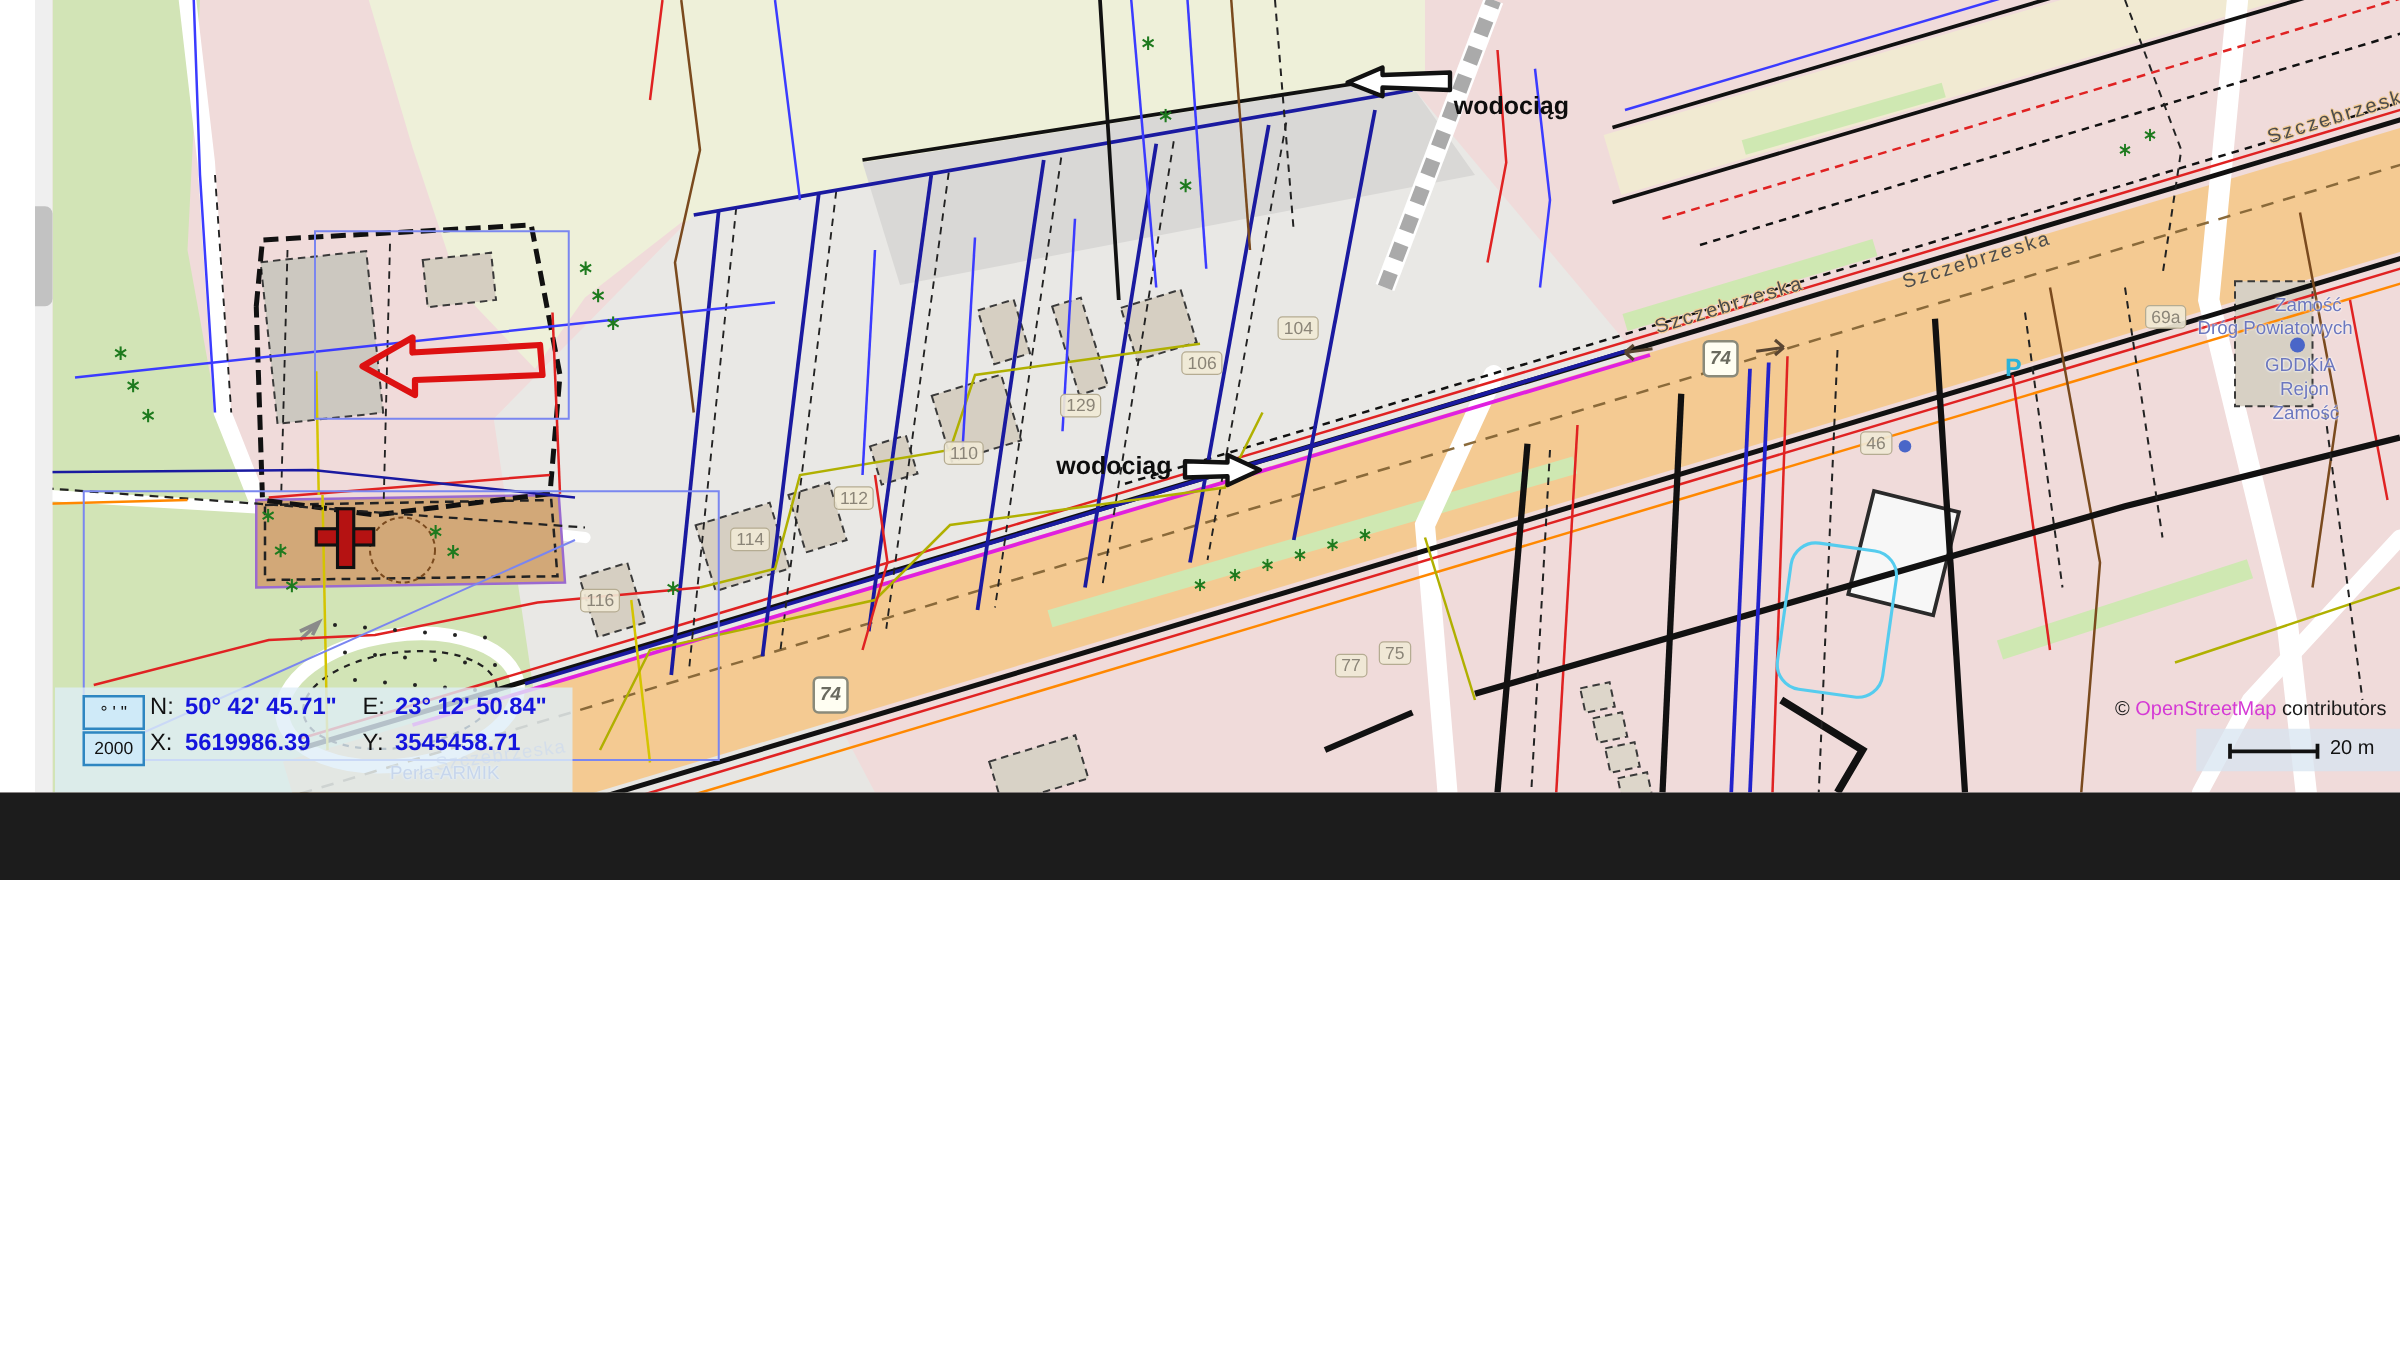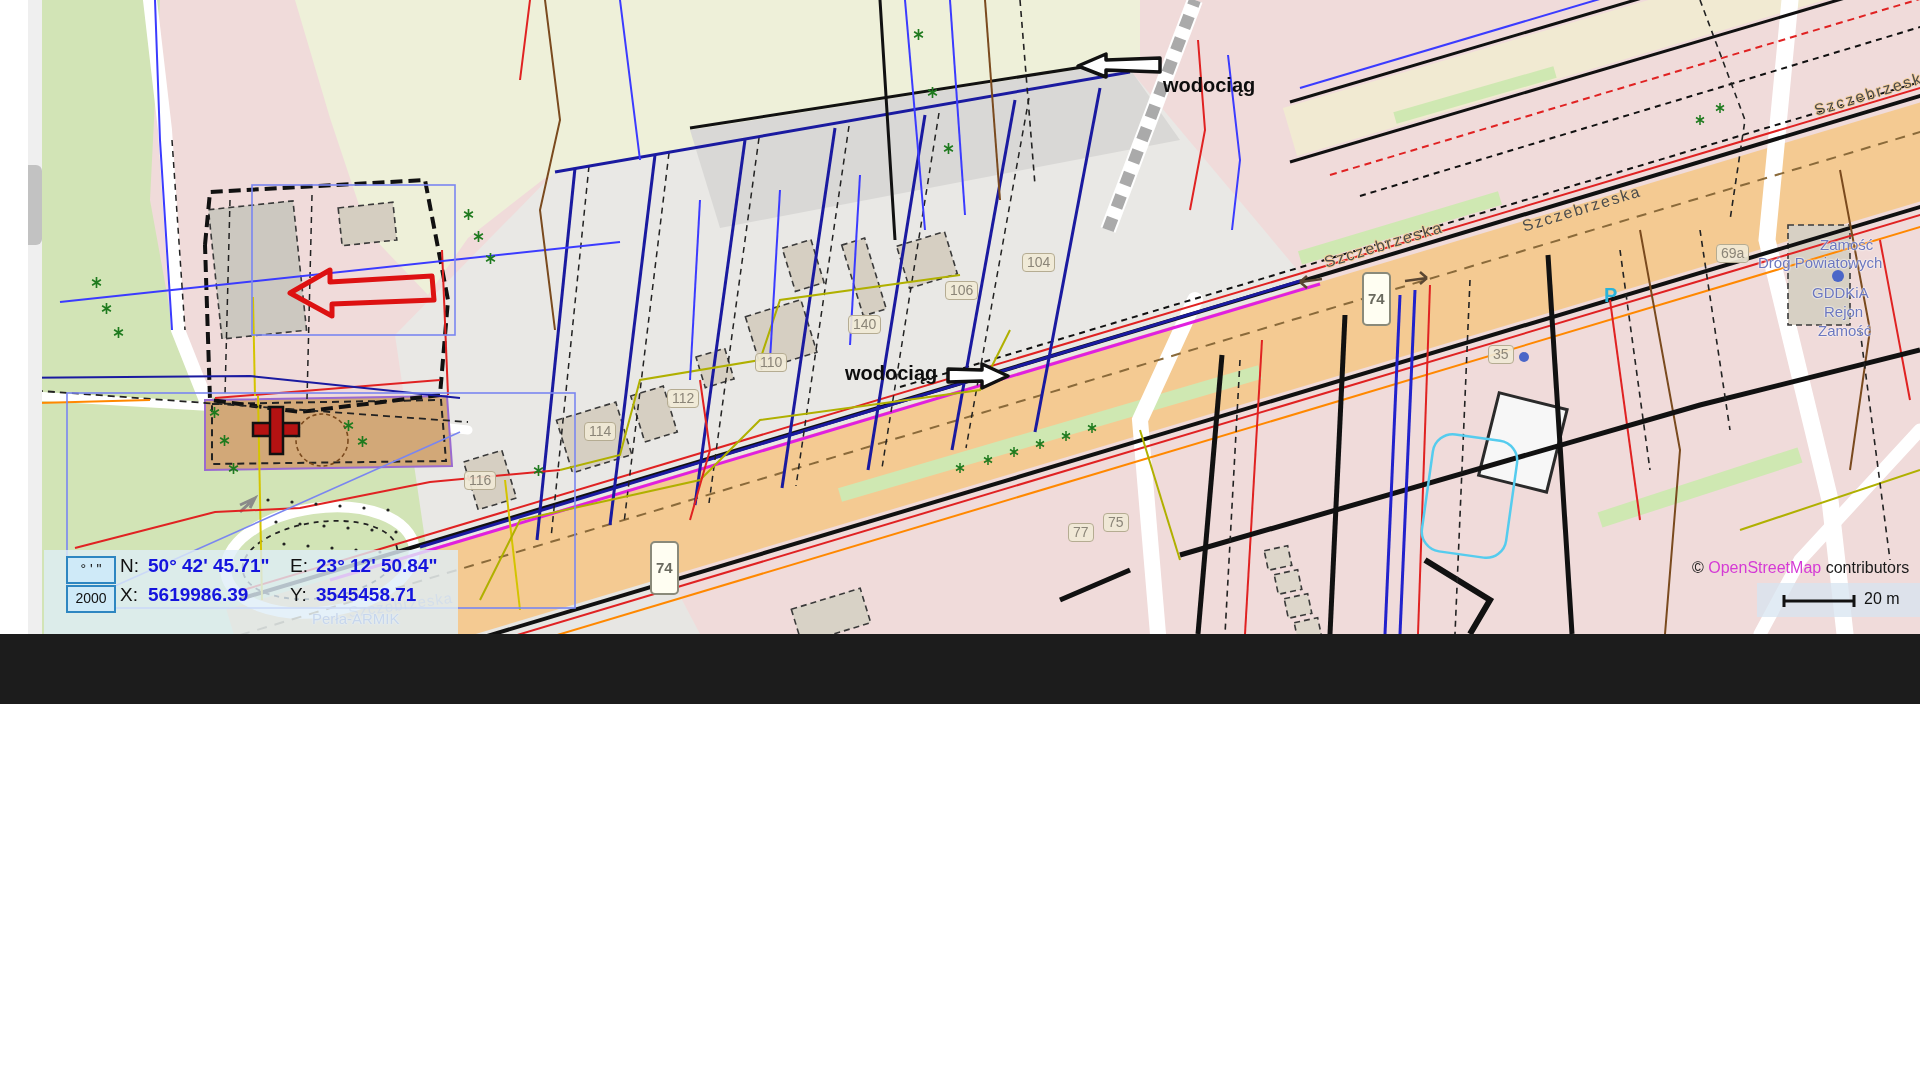--- a/index.html
+++ b/index.html
@@ -7,21 +7,21 @@
   
   #map{position:absolute;left:0;top:0;width:1920px;height:634px;overflow:hidden;background:#f0dbda;}
   #map svg{position:absolute;left:0;top:0;}
   .ovl{position:absolute;white-space:nowrap;}
   .street{color:#4c4c4c;font-size:16px;letter-spacing:2px;
           text-shadow:-1px 0 #f4cd96,1px 0 #f4cd96,0 -1px #f4cd96,0 1px #f4cd96;}
   .street-faint{color:#7787cc;opacity:.6;font-size:15px;letter-spacing:1px;}
   .pbadge{background:rgba(240,233,214,.92);border:1px solid #b5ac92;border-radius:4px;
           color:#8b8578;font-size:14px;line-height:17px;padding:0 4px;}
   .rbadge{background:#fffef2;border:2px solid #8a8a7a;border-radius:5px;color:#6a6a5f;
-          font-weight:bold;font-size:15px;line-height:18px;padding:16px 4px;}
+          font-weight:bold;font-size:15px;line-height:18px;padding:4px 4px;font-style:italic;}
   .poi{color:#6c77be;font-size:15px;text-shadow:0 0 2px #fff,0 0 2px #fff;}
   .anno-text{font-weight:bold;font-size:20px;color:#0d0d0d;}
   .parking{color:#2ab3d9;font-weight:bold;font-size:20px;}
   
   #left-strip{position:absolute;left:28px;top:0;width:14px;height:634px;background:#efefef;}
   #left-tab{position:absolute;left:28px;top:165px;width:14px;height:80px;background:#c2c2c2;border-radius:0 6px 6px 0;}
   #left-white{position:absolute;left:0;top:0;width:28px;height:634px;background:#ffffff;}
   
   #coords{position:absolute;left:44px;top:550px;width:414px;height:84px;background:rgba(222,238,248,.8);}
   .cbox{position:absolute;left:22px;width:46px;height:24px;background:#cfeaf8;border:2px solid #2e86c1;
@@ -298,27 +298,27 @@
       <polygon points="1008,376 982,364 982,370 948,369 948,382 982,381 982,388" fill="#ffffff" stroke="#111" stroke-width="3.5" stroke-linejoin="round"></polygon>
     </svg>
 
     <div class="ovl street" style="left:1322px;top:236px;transform:rotate(-17deg);">Szczebrzeska</div>
     <div class="ovl street" style="left:1520px;top:200px;transform:rotate(-17deg);">Szczebrzeska</div>
     <div class="ovl street" style="left:1812px;top:84px;transform:rotate(-17deg);">Szczebrzeska</div>
     <div class="ovl street-faint" style="left:348px;top:596px;transform:rotate(-8deg);">Szczebrzeska</div>
 
     <div class="ovl pbadge" style="left:1022px;top:253px;">104</div>
     <div class="ovl pbadge" style="left:945px;top:281px;">106</div>
-    <div class="ovl pbadge" style="left:848px;top:315px;">140</div>
+    <div class="ovl pbadge" style="left:848px;top:315px;">129</div>
     <div class="ovl pbadge" style="left:755px;top:353px;">110</div>
     <div class="ovl pbadge" style="left:667px;top:389px;text-align:center;">112</div>
     <div class="ovl pbadge" style="left:584px;top:422px;">114</div>
     <div class="ovl pbadge" style="left:464px;top:471px;">116</div>
     <div class="ovl pbadge" style="left:1716px;top:244px;">69a</div>
-    <div class="ovl pbadge" style="left:1488px;top:345px;">35</div>
+    <div class="ovl pbadge" style="left:1488px;top:345px;">46</div>
     <div class="ovl pbadge" style="left:1103px;top:513px;">75</div>
     <div class="ovl pbadge" style="left:1068px;top:523px;">77</div>
 
     <div class="ovl rbadge" style="left:650px;top:541px;">74</div>
     <div class="ovl rbadge" style="left:1362px;top:272px;">74</div>
 
     <div class="ovl anno-text" style="left:1163px;top:74px;">wodociąg</div>
     <div class="ovl anno-text" style="left:845px;top:362px;">wodociąg</div>
 
     <div class="ovl poi" style="left:1820px;top:236px;">Zamość</div>

